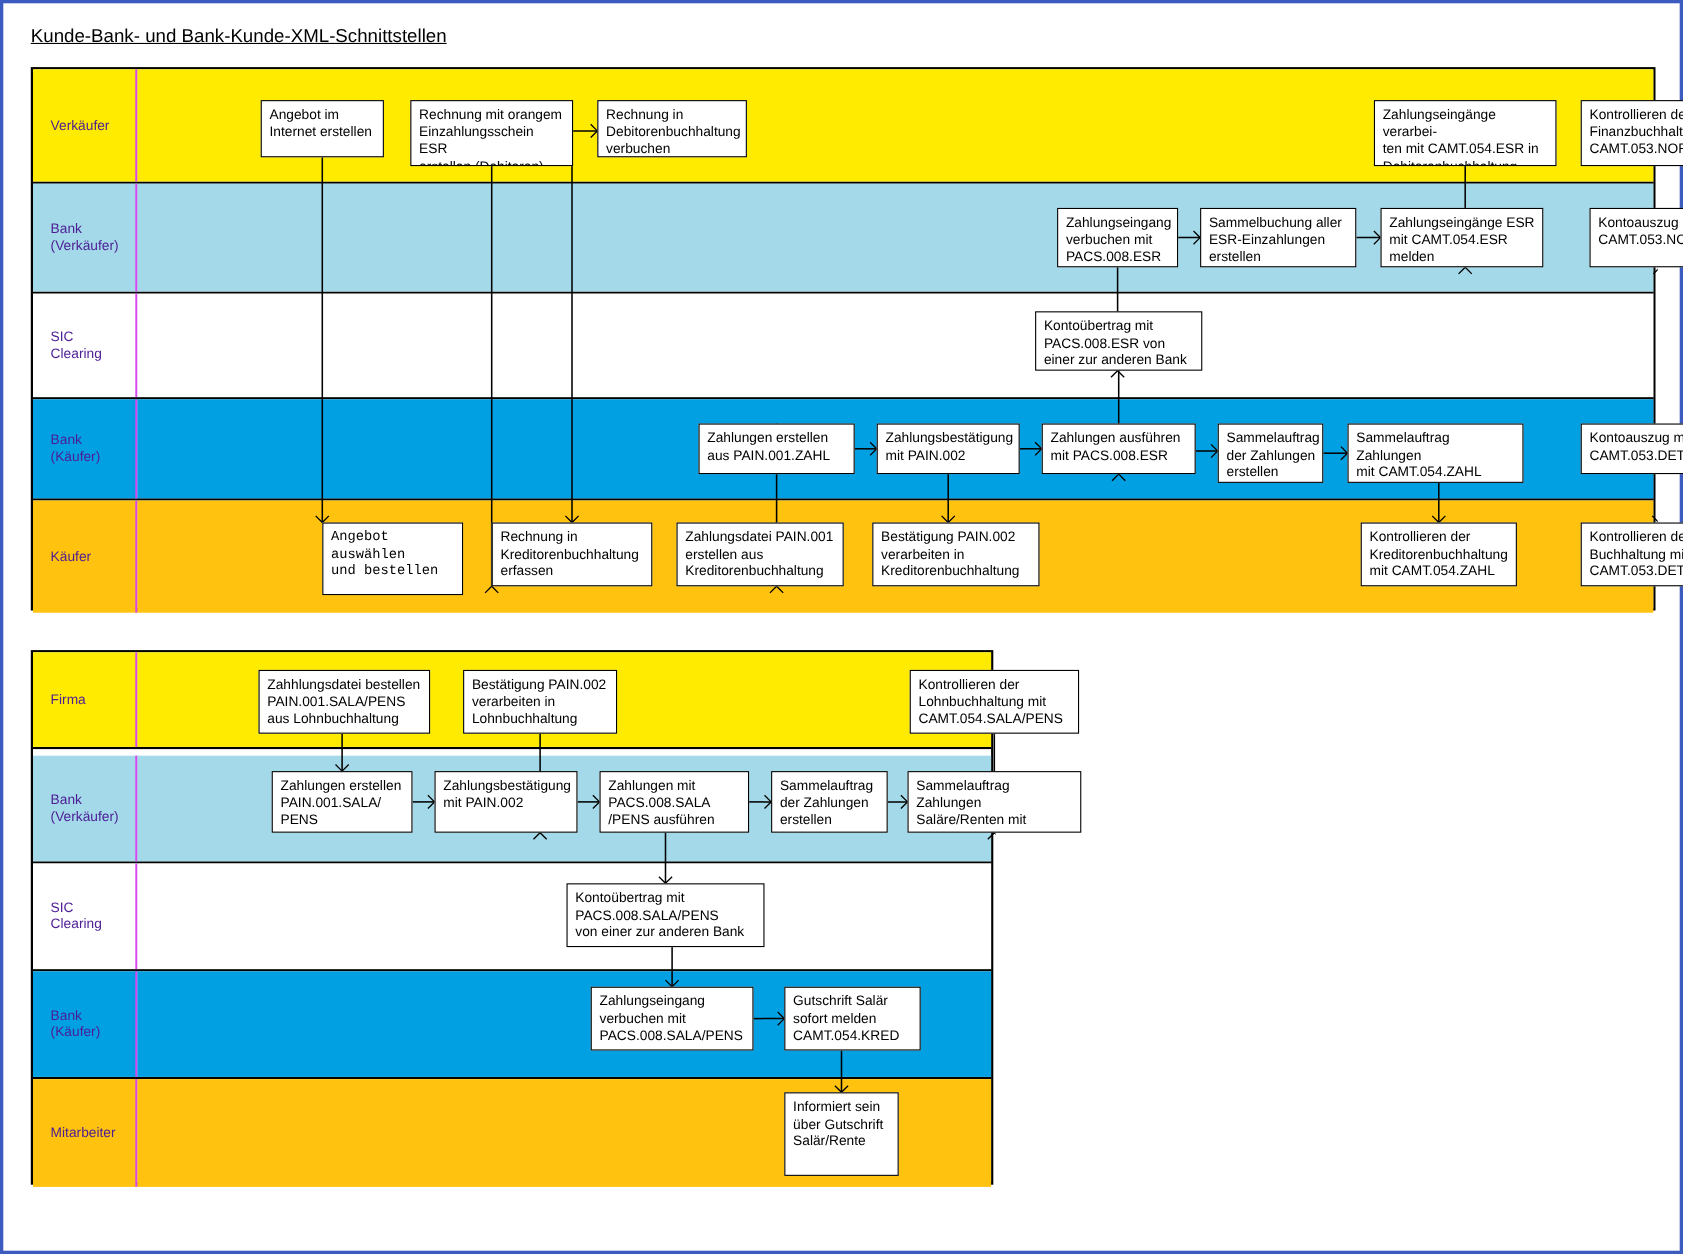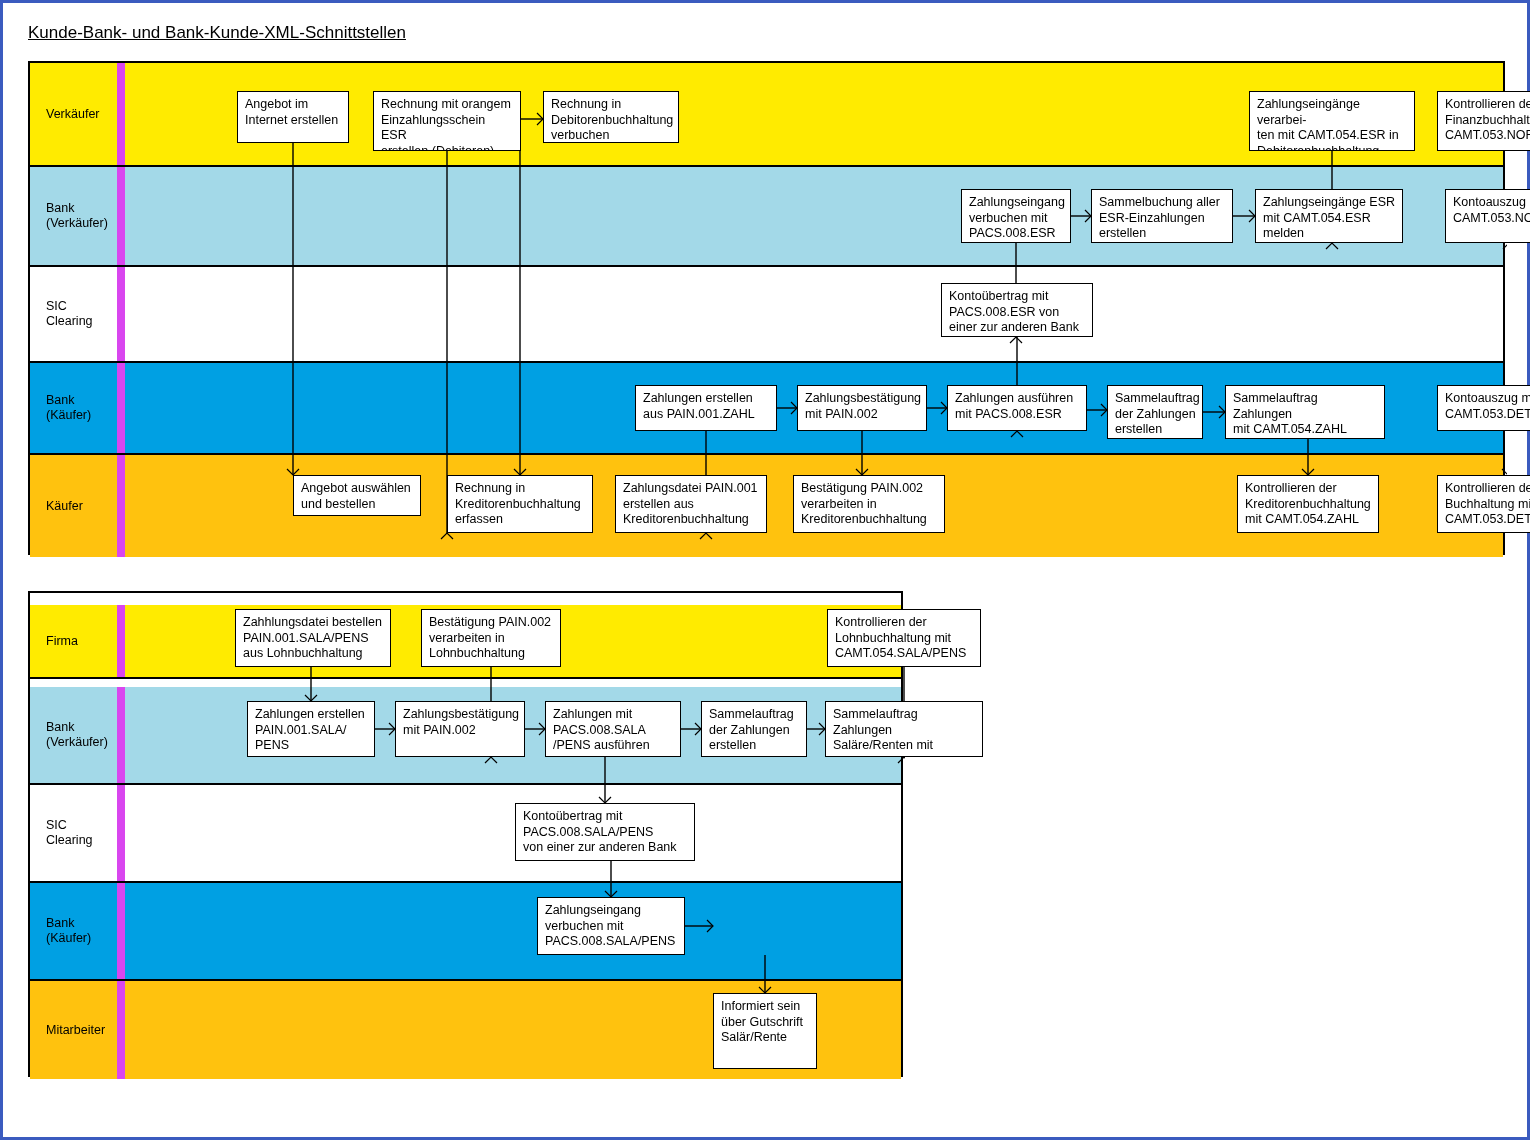--- a/index.html
+++ b/index.html
@@ -23,24 +23,24 @@
     white-space:nowrap;
   }
   
   .diagram{position:absolute;box-sizing:border-box;border:2px solid #000;}
   .lane{position:absolute;left:0;box-sizing:border-box;
         border-bottom:2px solid #000;width:100%;}
   .lane.last{border-bottom:none;}
   .lane-label{
     position:absolute;left:0;top:0;bottom:0;
     box-sizing:border-box;
-    border-right:8px solid #d946ef;
+    border-right:2px solid #d946ef;
     display:flex;align-items:center;
     padding-left:16px;
-    font-size:12.5px;color:#000000;
+    font-size:12.5px;color:#4c1d95;
     line-height:15px;
     white-space:pre-line;
   }
   .lane-body{position:absolute;top:0;bottom:0;right:0;}
   
   .c-yellow   {background:#ffeb00;}
   .c-ltblue   {background:#a3d9e8;}
   .c-white    {background:#ffffff;}
   .c-blue     {background:#00a0e3;}
   .c-orange   {background:#ffc20e;}
@@ -178,41 +178,41 @@
       <div class="node" style="left: 917px; top: 322px; width: 140px; height: 46px;">Zahlungen ausführen
 mit PACS.008.ESR</div>
       <div class="node" style="left: 1077px; top: 322px; width: 96px; height: 54px;">Sammelauftrag
 der Zahlungen
 erstellen</div>
       <div class="node" style="left: 1195px; top: 322px; width: 160px; height: 54px;">Sammelauftrag Zahlungen
 mit CAMT.054.ZAHL
 melden</div>
       <div class="node" style="left: 1407px; top: 322px; width: 126px; height: 46px;">Kontoauszug mit
 CAMT.053.DETAIL</div>
-      <div class="node" style="left: 263px; top: 412px; width: 128px; height: 41px;">Angebot auswählen
+      <div class="node" style="left: 263px; top: 412px; width: 128px; height: 66px; font-family: Liberation Mono, monospace;">Angebot auswählen
 und bestellen</div>
       <div class="node" style="left: 417px; top: 412px; width: 146px; height: 58px;">Rechnung in
 Kreditorenbuchhaltung
 erfassen</div>
       <div class="node" style="left: 585px; top: 412px; width: 152px; height: 58px;">Zahlungsdatei PAIN.001
 erstellen aus
 Kreditorenbuchhaltung</div>
       <div class="node" style="left: 763px; top: 412px; width: 152px; height: 58px;">Bestätigung PAIN.002
 verarbeiten in
 Kreditorenbuchhaltung</div>
       <div class="node" style="left: 1207px; top: 412px; width: 142px; height: 58px;">Kontrollieren der
 Kreditorenbuchhaltung
 mit CAMT.054.ZAHL</div>
       <div class="node" style="left: 1407px; top: 412px; width: 142px; height: 58px;">Kontrollieren der
 Buchhaltung mit
 CAMT.053.DETAIL</div>
     </div>
 
   <div class="diagram" id="diagram2" style="left: 25px; top: 588px; width: 875px; height: 486px;">
-      <div class="lane" style="top: 12px; height: 74px;">
+      <div class="lane" style="top: 0px; height: 88px;">
         <div class="lane-label c-yellow" style="width: 95px;">Firma</div>
         <div class="lane-body c-yellow" style="left: 95px;"></div>
       </div>
       <div class="lane" style="top: 94px; height: 98px;">
         <div class="lane-label c-ltblue" style="width: 95px;">Bank
 (Verkäufer)</div>
         <div class="lane-body c-ltblue" style="left: 95px;"></div>
       </div>
       <div class="lane" style="top: 192px; height: 98px;">
         <div class="lane-label c-white" style="width: 95px;">SIC
@@ -274,19 +274,22 @@
 erstellen</div>
       <div class="node" style="left: 795px; top: 108px; width: 158px; height: 56px;">Sammelauftrag Zahlungen
 Saläre/Renten mit
 CAMT.054.SALA/PENS</div>
       <div class="node" style="left: 485px; top: 210px; width: 180px; height: 58px;">Kontoübertrag mit
 PACS.008.SALA/PENS
 von einer zur anderen Bank</div>
       <div class="node" style="left: 507px; top: 304px; width: 148px; height: 58px;">Zahlungseingang
 verbuchen mit
 PACS.008.SALA/PENS</div>
+      <div class="node" style="left: 683px; top: 304px; width: 124px; height: 58px;">Gutschrift Salär
+sofort melden
+CAMT.054.KRED</div>
       <div class="node" style="left: 683px; top: 400px; width: 104px; height: 76px;">Informiert sein
 über Gutschrift
 Salär/Rente</div>
     </div>
 
 
 </div>
 
 </body></html>

